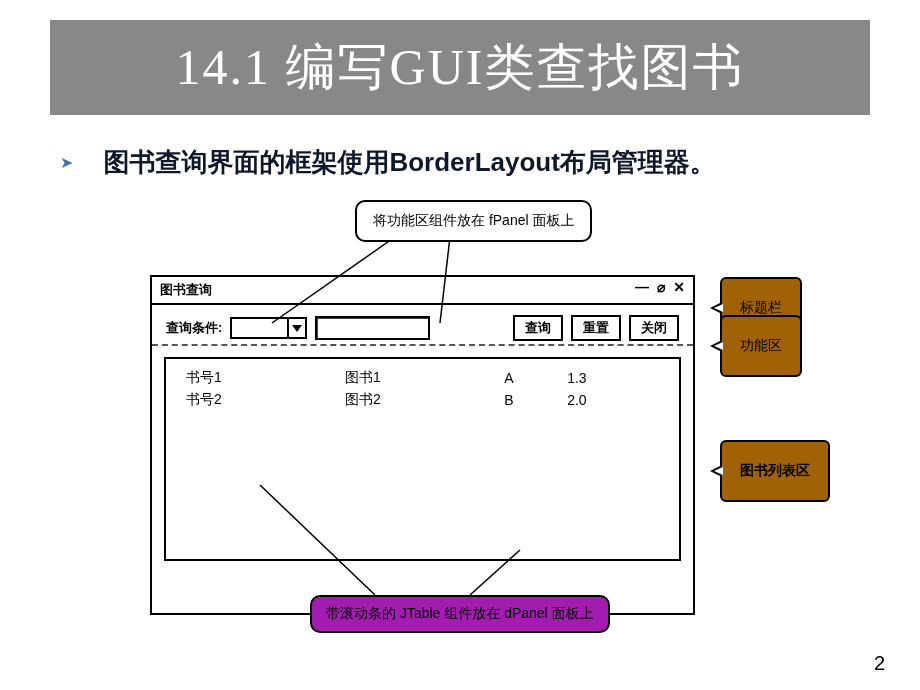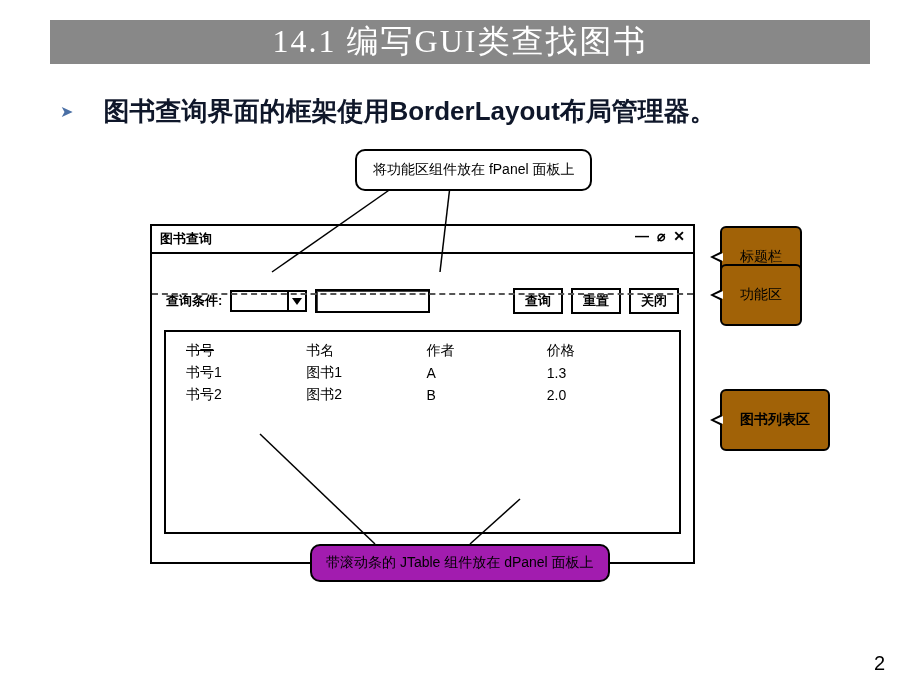--- a/index.html
+++ b/index.html
@@ -12,22 +12,22 @@
       height: 690px;
       background: #ffffff;
       font-family: "SimSun", "Microsoft YaHei", Arial, sans-serif;
       position: relative;
       overflow: hidden;
     }
     .title-bar {
       margin: 20px 50px 16px 50px;
       background: #888888;
       color: #ffffff;
-      font-size: 32px;
-      padding: 0 20px;
+      font-size: 50px;
+      padding: 14px 20px;
       text-align: center;
       font-family: "SimSun", serif;
       letter-spacing: 2px;
     }
     .bullet-line {
       margin: 30px 60px 20px 60px;
       display: flex;
       align-items: center;
       gap: 30px;
     }
@@ -86,21 +86,20 @@
       font-size: 14px;
       letter-spacing: 2px;
       font-weight: bold;
     }
     .function-row {
       padding: 10px 14px;
       display: flex;
       align-items: center;
       gap: 8px;
       height: 46px;
-      margin-top: 24px;
     }
     .q-label {
       font-size: 13px;
       font-weight: bold;
     }
     .combo {
       display: inline-flex;
       border: 2px solid #000;
       height: 22px;
     }
@@ -268,26 +267,20 @@
       </span>
       <span class="text-input"></span>
       <span style="flex:1"></span>
       <span class="btn">查询</span>
       <span class="btn">重置</span>
       <span class="btn">关闭</span>
     </div>
     <div class="table-area">
       <table class="data-table">
         <tbody>
-            <tr>
-          <td class="col1 header-cell"><span style="text-decoration:line-through;">书号</span></td>
-          <td class="col2 header-cell">书名</td>
-          <td class="col3 header-cell">作者</td>
-          <td class="col4 header-cell">价格</td>
-        </tr>
         <tr>
           <td>书号1</td>
           <td>图书1</td>
           <td>A</td>
           <td>1.3</td>
         </tr>
         <tr>
           <td>书号2</td>
           <td>图书2</td>
           <td>B</td>

